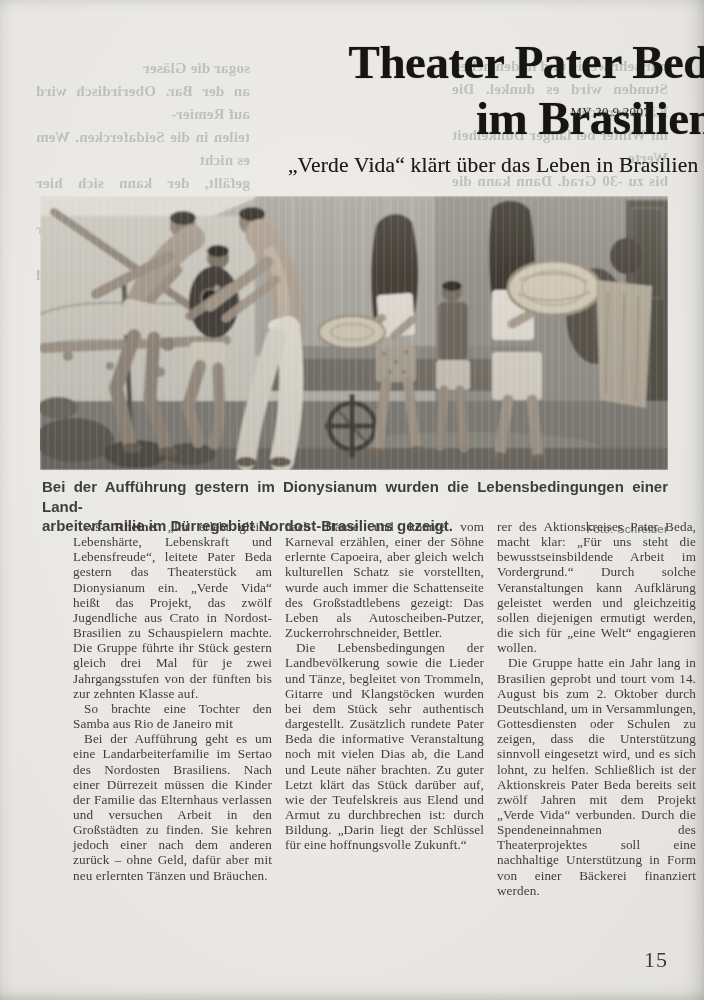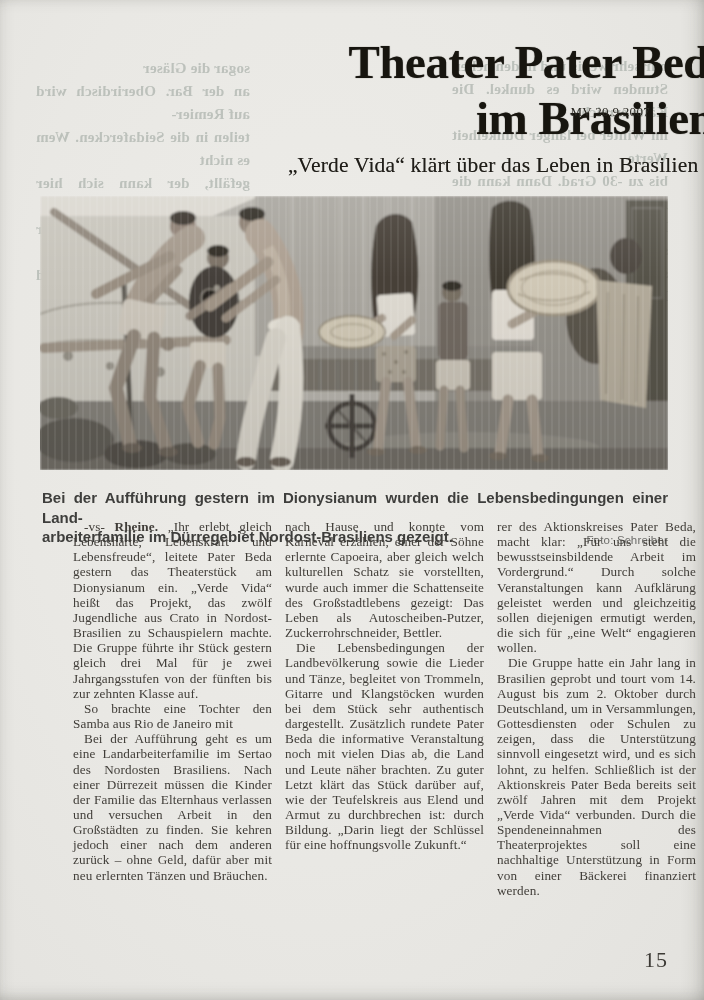--- a/index.html
+++ b/index.html
@@ -55,21 +55,21 @@
       repeating-linear-gradient(90deg, rgba(255,255,255,.07) 0 2px, rgba(255,255,255,0) 2px 7px),
       linear-gradient(180deg, rgba(255,255,255,.10) 0%, rgba(0,0,0,0) 30%, rgba(0,0,0,.07) 100%);
   }
 
   
   .caption{
     position:absolute;left:42px;top:477px;width:626px;z-index:2;
     font-family:"Liberation Sans", sans-serif;font-weight:700;
     font-size:15px;line-height:19.5px;color:#3e3e3c;
   }
-  .cap1{text-align:justify;text-align-last:justify;margin-top:11px;}
+  .cap1{text-align:justify;text-align-last:justify;}
   .credit{
     float:right;font-weight:400;font-size:11.5px;color:#6d6d6a;margin-top:4px;
     letter-spacing:.2px;
   }
 
   
   .columns{
     position:absolute;left:42px;top:519px;width:623px;z-index:2;
     display:flex;gap:13px;
     font-size:13.2px;line-height:15.15px;color:#403d38;

